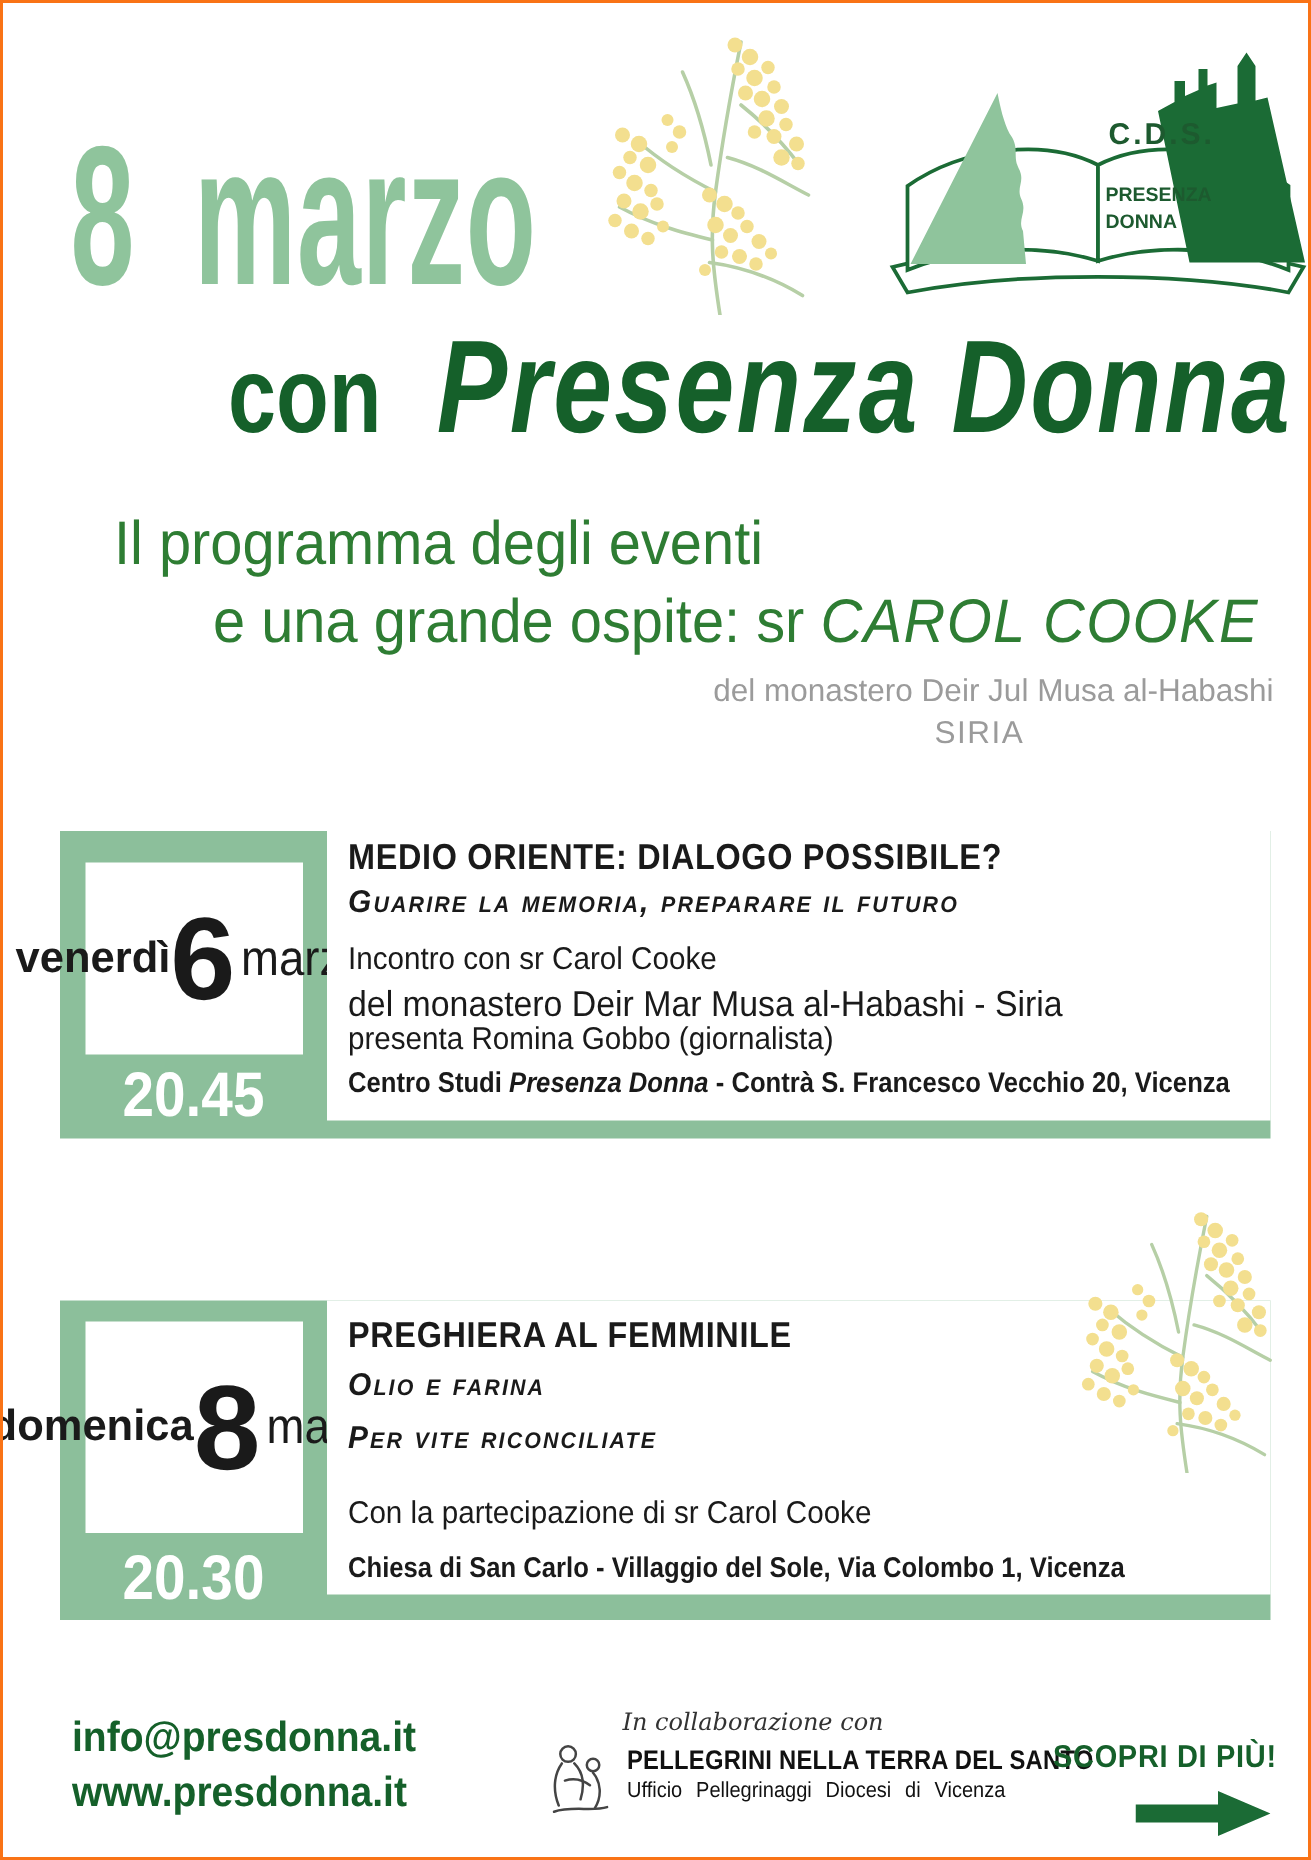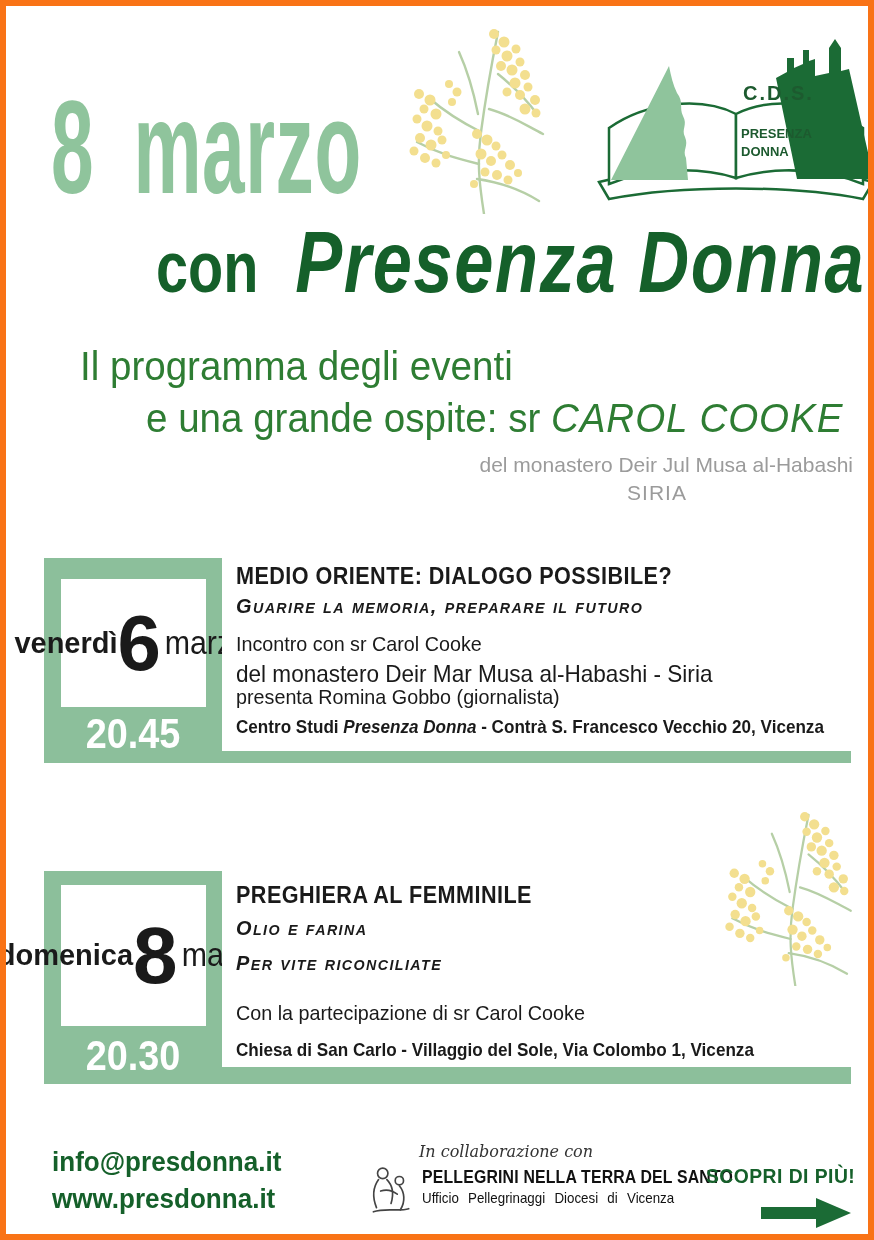--- a/index.html
+++ b/index.html
@@ -9,21 +9,21 @@
     --band-green:#8cbf9b;
     --flower-yellow:#f3df8f;
     --stem-green:#b6cfa6;
     --subtitle-gray:#9b9b9b;
     --ink:#1a1a1a;
   }
   html,body{margin:0;padding:0;background:#e8e8e8;}
   .page{
     position:relative;width:874px;height:1240px;margin:0 auto;
     background:#ffffff;overflow:hidden;box-sizing:border-box;
-    border:6px solid #f97316;
+    border:2px solid #f97316;
     font-family:"Liberation Sans", sans-serif;color:var(--ink);
   }
   .cond{display:inline-block;transform-origin:0 50%;white-space:nowrap;}
 
   
   .big-title{
     position:absolute;left:45px;top:76px;font-size:132px;line-height:1;
     font-weight:bold;color:var(--light-green);
     transform:scaleX(.58);transform-origin:0 0;white-space:nowrap;
     word-spacing:30px;letter-spacing:1px;

